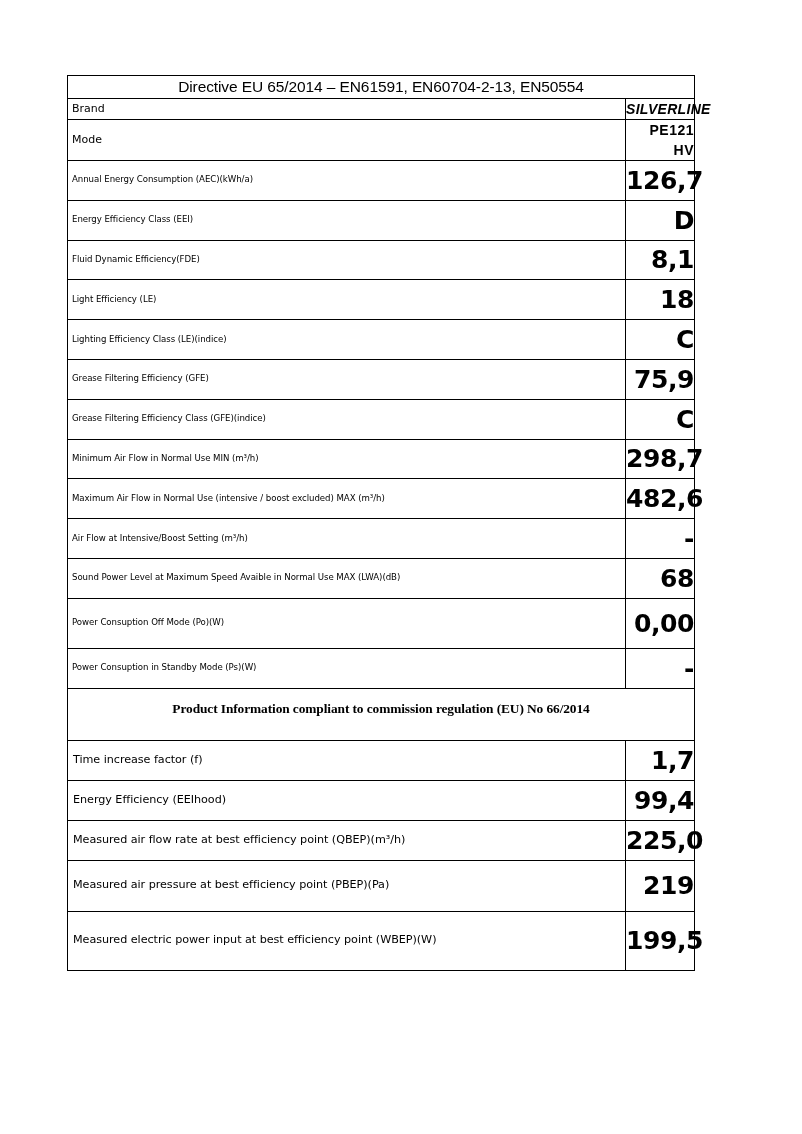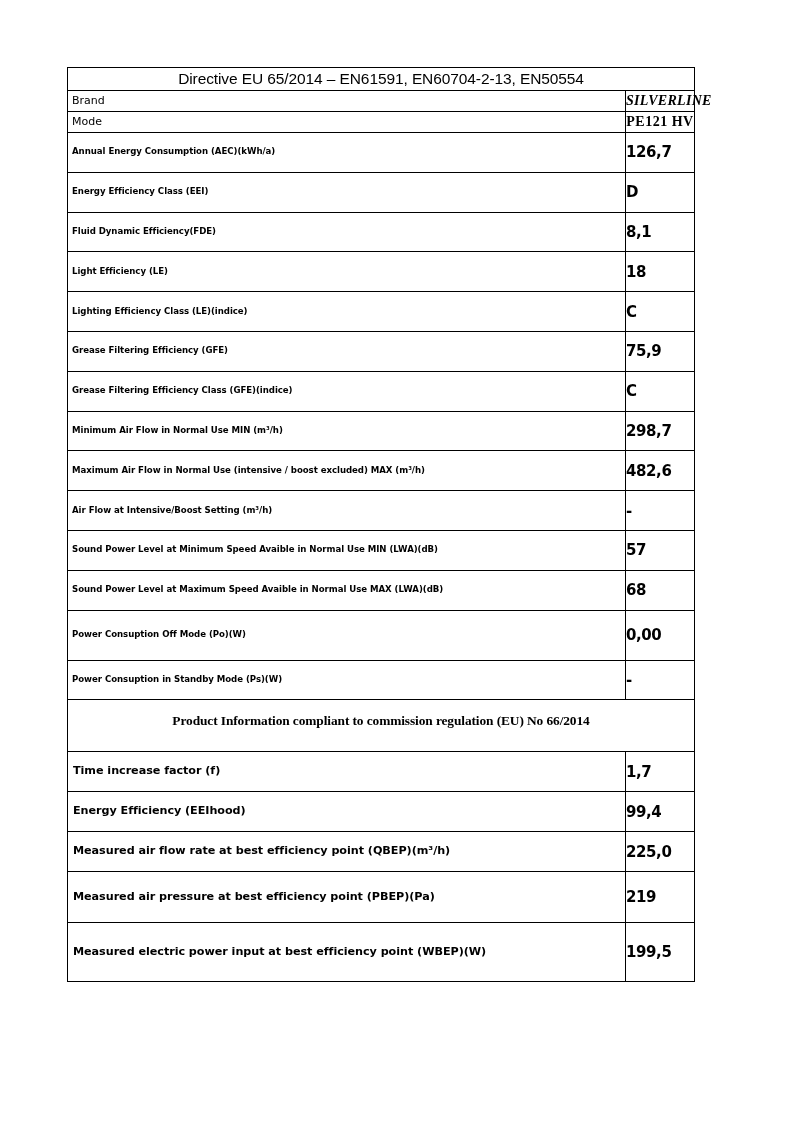--- a/index.html
+++ b/index.html
@@ -16,21 +16,21 @@
   }
   #sheet {
     position: relative;
     width: 802px;
     height: 1134px;
     overflow: hidden;
   }
   #datasheet-table {
     position: absolute;
     left: 67px;
-    top: 67px;
+    top: 75px;
     width: 627px;
     border-collapse: collapse;
     table-layout: fixed;
   }
   #datasheet-table td {
     border: 1.3px solid #000000;
     padding: 0;
     vertical-align: middle;
     background: #ffffff;
   }
@@ -47,47 +47,47 @@
   
   .ident-label {
     font-family: "DejaVu Sans", sans-serif;
     font-size: 11px;
     font-weight: 400;
     height: 20px;
     padding-left: 4px !important;
     line-height: 20px;
   }
   .ident-value {
-    text-align: center;
-    font-family: Liberation Serif, serif;
+    text-align: right;
+    font-family: Liberation Sans, sans-serif;
     font-size: 14px;
     font-weight: 700;
     font-style: italic;
     letter-spacing: 0.3px;
     height: 20px;
     line-height: 20px;
   }
   .ident-value.model {
     font-style: normal;
     letter-spacing: 0.5px;
   }
   
   .spec-label {
     font-family: "DejaVu Sans", sans-serif;
     font-size: 8.6px;
-    font-weight: 700;
+    font-weight: 400;
     padding-left: 4px !important;
     padding-right: 4px !important;
     line-height: 1.15;
     letter-spacing: -0.05px;
   }
   .spec-value {
-    text-align: left;
+    text-align: right;
     font-family: "DejaVu Sans", sans-serif;
-    font-size: 15px;
+    font-size: 25px;
     font-weight: 700;
     letter-spacing: -0.4px;
   }
   tr.spec-row td { height: 38.8px; }
   tr.spec-row.tall td { height: 49px; }
   
   .section-header {
     text-align: center;
     font-family: Liberation Serif, serif;
     font-size: 13.4px;
@@ -166,24 +166,20 @@
       </tr>
       <tr class="spec-row">
         <td class="spec-label">Maximum Air Flow in Normal Use  (intensive / boost excluded) MAX (m³/h)</td>
         <td class="spec-value">482,6</td>
       </tr>
       <tr class="spec-row">
         <td class="spec-label">Air Flow at Intensive/Boost Setting (m³/h)</td>
         <td class="spec-value">-</td>
       </tr>
       <tr class="spec-row">
-        <td class="spec-label">Sound Power Level at Minimum Speed Avaible in Normal Use MIN (LWA)(dB)</td>
-        <td class="spec-value">57</td>
-      </tr>
-      <tr class="spec-row">
         <td class="spec-label">Sound Power Level at Maximum Speed Avaible in Normal Use MAX (LWA)(dB)</td>
         <td class="spec-value">68</td>
       </tr>
       <tr class="spec-row tall">
         <td class="spec-label">Power Consuption Off Mode  (Po)(W)</td>
         <td class="spec-value">0,00</td>
       </tr>
       <tr class="spec-row">
         <td class="spec-label">Power Consuption in Standby Mode (Ps)(W)</td>
         <td class="spec-value">-</td>

